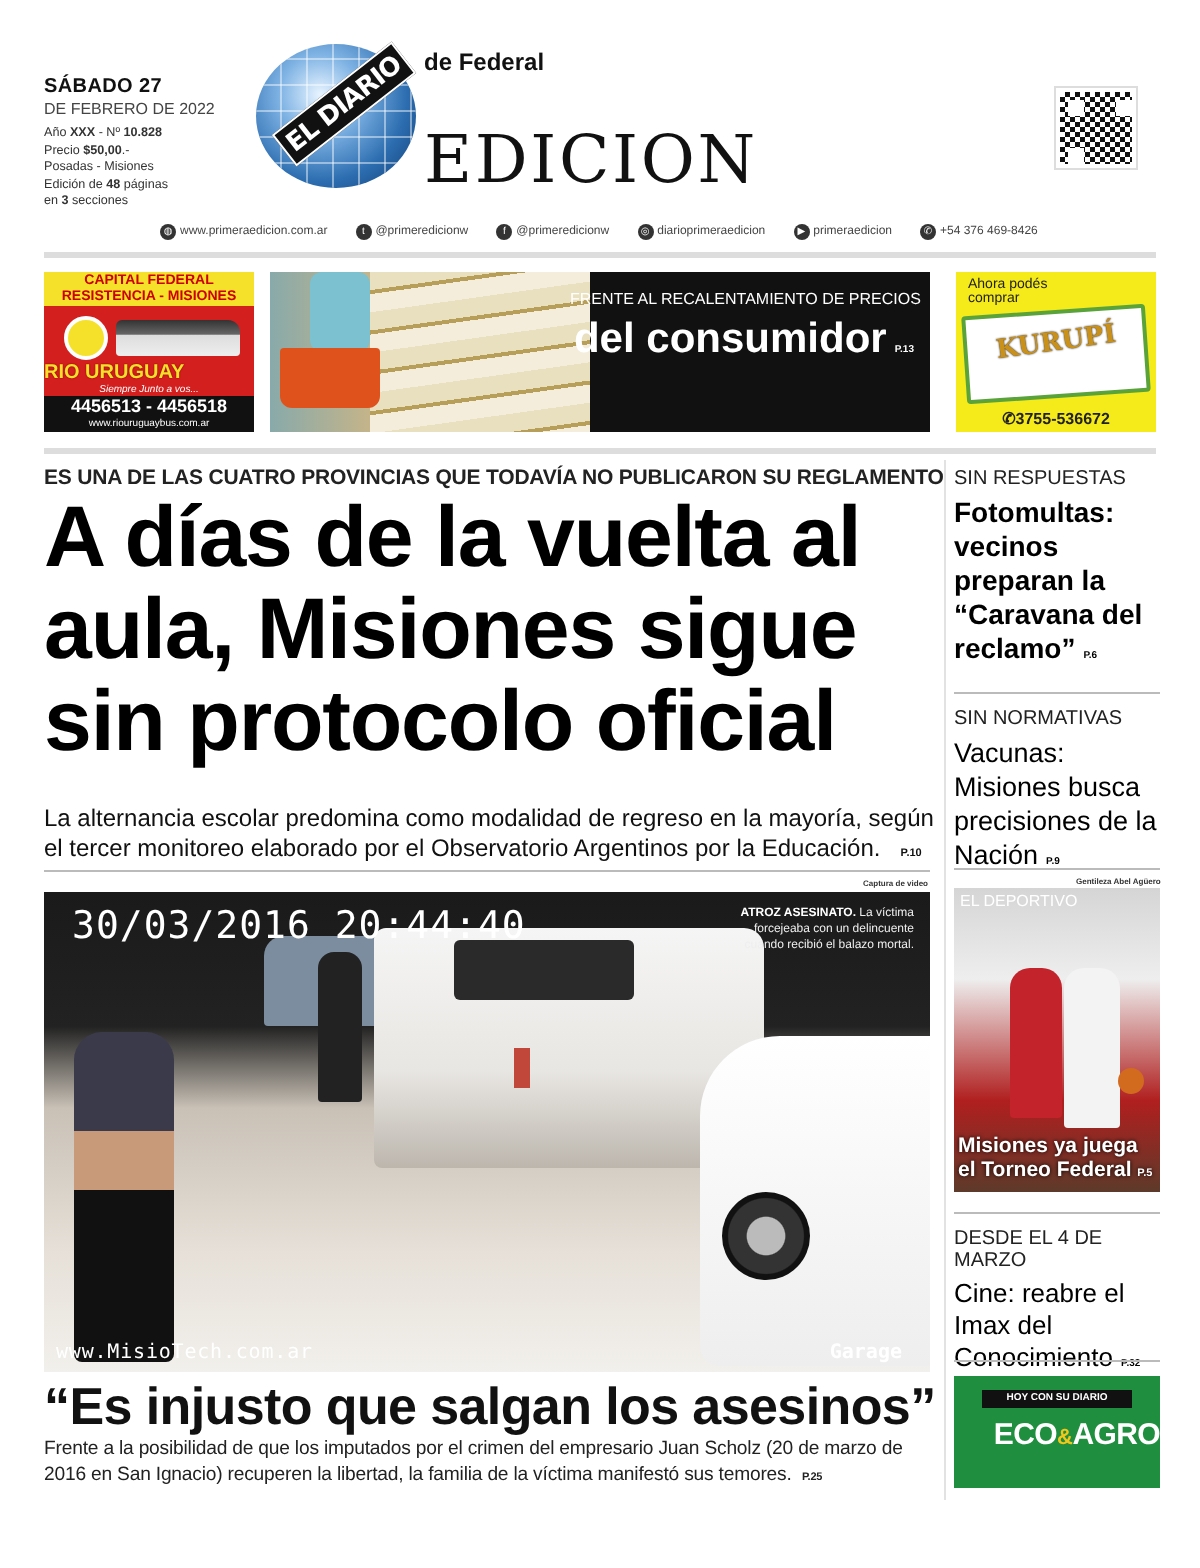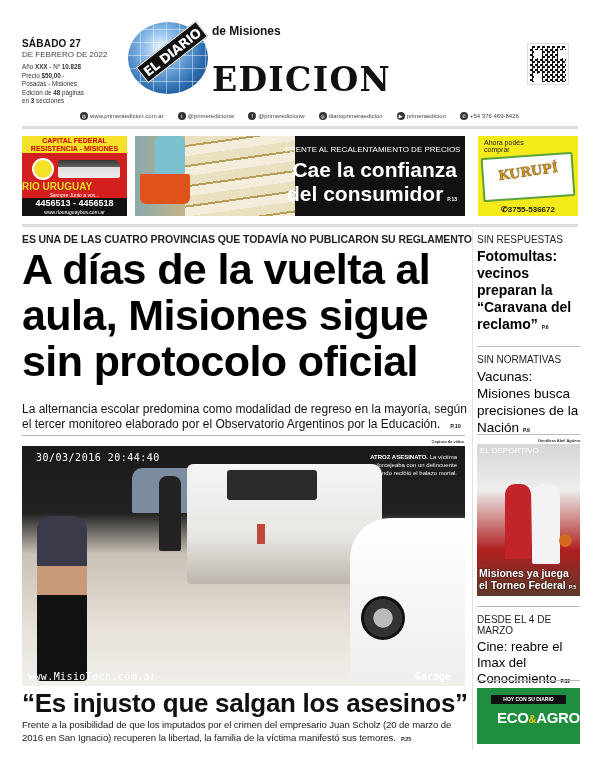--- a/index.html
+++ b/index.html
@@ -14,21 +14,21 @@
 .logo{left:128px;top:20px;width:350px;height:78px}
 .globe{left:0;top:2px;width:80px;height:72px;border-radius:50%;
  background:radial-gradient(circle at 40% 35%,#e8f4ff 0,#7fb3e4 30%,#2c6db0 65%,#0f3a70 100%);
  overflow:hidden}
 .globe:before{content:"";position:absolute;inset:0;border-radius:50%;
  background:repeating-linear-gradient(90deg,transparent 0 12px,rgba(255,255,255,.45) 12px 13px),repeating-linear-gradient(0deg,transparent 0 12px,rgba(255,255,255,.45) 12px 13px)}
 .banner{left:6px;top:22px;width:76px;height:20px;background:#111;color:#fff;font-weight:bold;font-size:13px;
  transform:rotate(-38deg);text-align:center;line-height:20px;border:1px solid #fff;font-family:"DejaVu Sans",sans-serif;letter-spacing:-.5px}
 .de-mis{left:84px;top:4px;font-weight:bold;font-size:12px}
 .title1{left:100px;top:16px;font-family:"DejaVu Serif","Liberation Serif",serif;font-weight:bold;font-size:33px;letter-spacing:1px;line-height:30px;transform:scaleY(1.02)}
-.title2{left:84px;top:45px;font-family:"DejaVu Serif","Liberation Serif",serif;font-weight:bold;font-size:33px;letter-spacing:1.3px;line-height:30px}
+.title2{left:84px;top:45px;font-family:"DejaVu Serif","Liberation Serif",serif;font-weight:normal;font-size:33px;letter-spacing:1.3px;line-height:30px}
 .qr{left:528px;top:44px;width:40px;height:40px;background:
  linear-gradient(#fff,#fff) 4px 4px/8px 8px no-repeat,
  linear-gradient(#fff,#fff) 28px 4px/8px 8px no-repeat,
  linear-gradient(#fff,#fff) 4px 28px/8px 8px no-repeat,
  repeating-conic-gradient(#111 0 25%,#fff 0 50%) 0 0/5px 5px;border:2px solid #fff;outline:1px solid #ddd}
 
 .social{left:80px;top:112px;width:480px;display:flex;gap:14px;font-size:6px;color:#444;align-items:center}
 .social span.it{display:flex;align-items:center;gap:2px}
 .ic{display:inline-block;width:8px;height:8px;border-radius:50%;background:#333;color:#fff;font-size:5px;line-height:8px;text-align:center}
 .rule{left:22px;width:556px;height:3px;background:#ddd}
@@ -63,21 +63,21 @@
 .photo{left:22px;top:446px;width:443px;height:240px;overflow:hidden;
  background:linear-gradient(180deg,#1a1a1a 0,#222 28%,#c9c1b6 45%,#e6e0d8 75%,#f2f0ec 100%)}
 .photo .truck{position:absolute;left:165px;top:18px;width:195px;height:120px;background:linear-gradient(#f5f5f5,#e8e6e2 60%,#bcb6ad);border-radius:6px 10px 4px 4px}
 .photo .truck:after{content:"";position:absolute;left:40px;top:6px;width:90px;height:30px;background:#2a2a2a;border-radius:3px}
 .photo .truck .light{position:absolute;left:70px;top:60px;width:8px;height:20px;background:#c2473b}
 .photo .car2{position:absolute;left:110px;top:22px;width:65px;height:45px;background:#7c8da0;border-radius:10px 10px 2px 2px}
 .photo .car3{position:absolute;right:-10px;top:72px;width:125px;height:165px;background:linear-gradient(#fff,#eee);border-radius:40px 0 0 10px}
 .photo .wheel{position:absolute;right:60px;top:150px;width:44px;height:44px;border-radius:50%;background:radial-gradient(#bbb 0 30%,#333 32% 60%,#111 62%)}
 .photo .man{position:absolute;left:15px;top:70px;width:50px;height:165px;background:linear-gradient(#3a3a4a 0 30%,#c99a7a 30% 48%,#111 48%);border-radius:14px 14px 4px 4px}
 .photo .man2{position:absolute;left:137px;top:30px;width:22px;height:75px;background:#222;border-radius:8px 8px 2px 2px}
-.photo .ts{position:absolute;left:14px;top:6px;font-family:"DejaVu Sans Mono",monospace;font-size:10px;color:#fff;letter-spacing:.5px}
+.photo .ts{position:absolute;left:14px;top:6px;font-family:"DejaVu Sans Mono",monospace;font-size:19px;color:#fff;letter-spacing:.5px}
 .photo .cap{position:absolute;right:8px;top:7px;width:95px;font-size:6px;color:#eee;text-align:right;line-height:8px}
 .photo .cap b{color:#fff}
 .photo .wm{position:absolute;left:6px;bottom:4px;font-family:"DejaVu Sans Mono",monospace;font-size:10px;color:#fff;letter-spacing:.4px}
 .photo .loc{position:absolute;right:14px;bottom:4px;font-family:"DejaVu Sans Mono",monospace;font-size:10px;color:#fff;font-weight:bold}
 .h2{left:22px;top:688px;width:450px;font-size:26px;font-weight:bold;letter-spacing:-.3px;white-space:nowrap}
 .deck2{left:22px;top:718px;width:450px;font-size:9.6px;line-height:13px;color:#222;letter-spacing:-.1px}
 
 .sb{left:477px;width:103px}
 .sb .k{font-size:10px;color:#222;font-weight:normal}
 .sb .t{font-size:14px;font-weight:bold;line-height:17px;margin-top:3px;color:#000}
@@ -105,21 +105,21 @@
     <div><span>Precio </span><b>$50,00</b><span>.-</span></div>
     <div>Posadas - Misiones</div>
     <div><span>Edición de </span><b>48</b><span> páginas</span></div>
     <div><span>en </span><b>3</b><span> secciones</span></div>
   </div>
 </div>
 
 <div class="abs logo">
   <div class="abs globe"></div>
   <div class="abs banner">EL DIARIO</div>
-  <div class="abs de-mis">de Misiones</div>
+  <div class="abs de-mis">de Federal</div>
   <div class="abs title2">EDICION</div>
 </div>
 
 <div class="abs qr"></div>
 
 <div class="abs social">
   <span class="it">
       <span class="ic">◍</span>
       <span>www.primeraedicion.com.ar</span>
     </span>
@@ -158,21 +158,20 @@
   <div class="ph">4456513 - 4456518</div>
   <div class="url">www.riouruguaybus.com.ar</div>
 </div>
 
 <div class="abs feat">
   <div class="shelf"></div>
   <div class="person"></div>
   <div class="basket"></div>
   <div class="kick">FRENTE AL RECALENTAMIENTO DE PRECIOS</div>
   <div class="h">
-    <div>Cae la confianza</div>
     <div><span>del consumidor</span><span class="pg">P.13</span></div>
   </div>
 </div>
 
 <div class="abs ad-mate">
   <div class="t">
       <div>Ahora podés</div>
       <div>comprar</div>
     </div>
   <div class="flag"></div>

